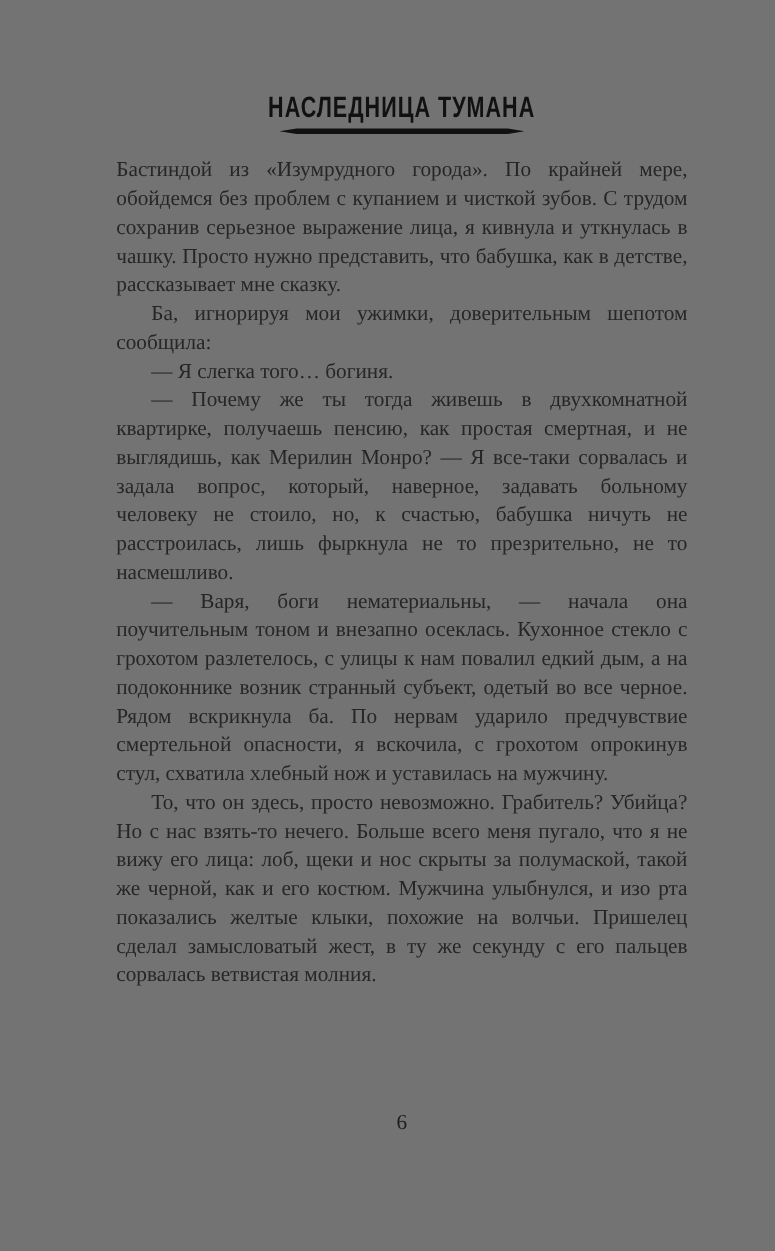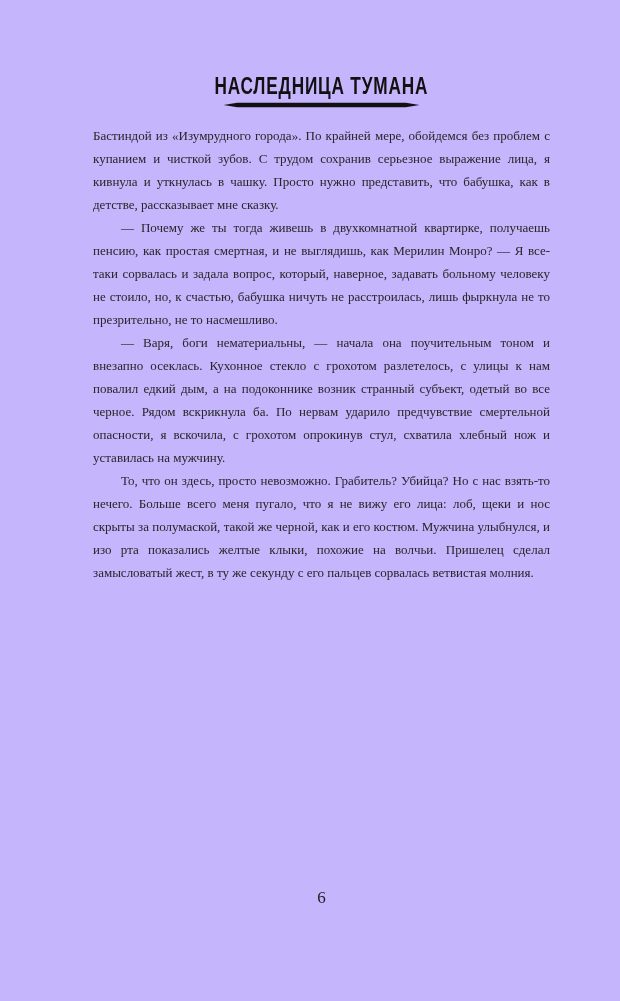--- a/index.html
+++ b/index.html
@@ -4,21 +4,21 @@
 <style>
   html, body {
     margin: 0;
     padding: 0;
     background: #ffffff;
   }
   .page {
     position: relative;
     width: 620px;
     height: 1001px;
-    background: #c4b5fd;
+    background: #737373;
     font-family: "Liberation Serif", serif;
     color: #262626;
     overflow: hidden;
     box-sizing: border-box;
   }
   .content {
     position: absolute;
     top: 0;
     left: 93px;
     width: 457px;
@@ -40,21 +40,21 @@
   }
   .header-underline {
     width: 196px;
     height: 6px;
     margin: 2px auto 0 auto;
     background: #111111;
     clip-path: polygon(0% 50%, 7% 12%, 93% 12%, 100% 50%, 93% 88%, 7% 88%);
   }
   .text-block {
     margin-top: 16px;
-    font-size: 13px;
+    font-size: 17px;
     line-height: 23px;
     text-align: justify;
   }
   .text-block p {
     margin: 0;
     padding: 0;
   }
   .text-block p.indent {
     text-indent: 28px;
   }
@@ -72,19 +72,21 @@
 <body>
 
 <div class="page">
   <div class="content">
     <div class="header">
       <span class="header-title">НАСЛЕДНИЦА ТУМАНА</span>
       <div class="header-underline"></div>
     </div>
     <div class="text-block">
         <p class="">Бастиндой из «Изумрудного города». По крайней мере, обойдемся без проблем с купанием и чисткой зубов. С трудом сохранив серьезное выражение лица, я кивнула и уткнулась в чашку. Просто нужно представить, что бабушка, как в детстве, рассказывает мне сказку.</p>
+        <p class="indent">Ба, игнорируя мои ужимки, доверительным шепотом сообщила:</p>
+        <p class="indent">— Я слегка того… богиня.</p>
         <p class="indent">— Почему же ты тогда живешь в двухкомнатной квартирке, получаешь пенсию, как простая смертная, и не выглядишь, как Мерилин Монро? — Я все-таки сорвалась и задала вопрос, который, наверное, задавать больному человеку не стоило, но, к счастью, бабушка ничуть не расстроилась, лишь фыркнула не то презрительно, не то насмешливо.</p>
         <p class="indent">— Варя, боги нематериальны, — начала она поучительным тоном и внезапно осеклась. Кухонное стекло с грохотом разлетелось, с улицы к нам повалил едкий дым, а на подоконнике возник странный субъект, одетый во все черное. Рядом вскрикнула ба. По нервам ударило предчувствие смертельной опасности, я вскочила, с грохотом опрокинув стул, схватила хлебный нож и уставилась на мужчину.</p>
         <p class="indent">То, что он здесь, просто невозможно. Грабитель? Убийца? Но с нас взять-то нечего. Больше всего меня пугало, что я не вижу его лица: лоб, щеки и нос скрыты за полумаской, такой же черной, как и его костюм. Мужчина улыбнулся, и изо рта показались желтые клыки, похожие на волчьи. Пришелец сделал замысловатый жест, в ту же секунду с его пальцев сорвалась ветвистая молния.</p>
       </div>
   </div>
   <div class="page-number">6</div>
 </div>
 
 </body></html>

